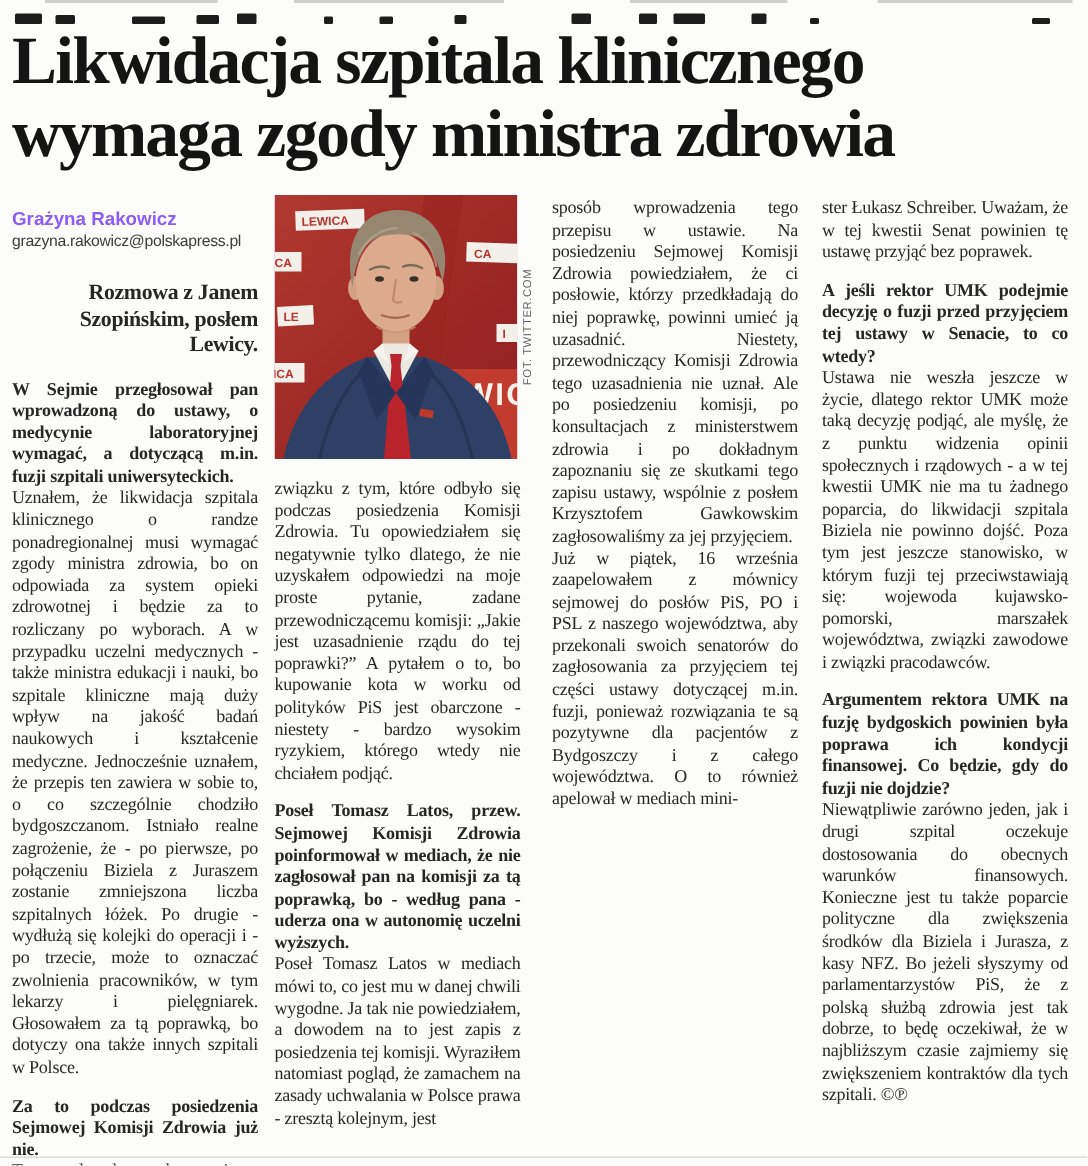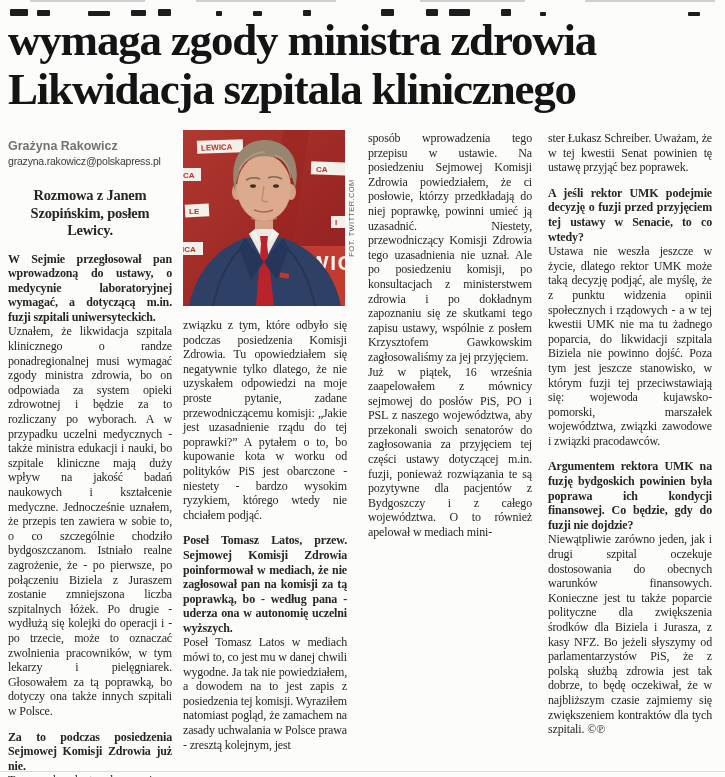--- a/index.html
+++ b/index.html
@@ -48,29 +48,29 @@
   .col p{margin:0;}
   .col p.q{font-weight:700;margin-top:11px;}
   .col p.a{margin-top:0;}
   .col1{left:8px;top:139px;}
   .col2{left:183px;top:318px;}
   .col3{left:368px;top:131px;}
   .col4{left:548px;top:131px;}
 
   .author{
     font-family:"Liberation Sans",sans-serif;font-weight:700;
-    font-size:12.5px;line-height:14px;color:#737373;text-align:left;letter-spacing:0;
+    font-size:12.5px;line-height:14px;color:#8b5cf6;text-align:left;letter-spacing:0;
   }
   .email{
     font-family:"Liberation Sans",sans-serif;font-size:10.5px;line-height:12px;
     color:#3c3c3c;letter-spacing:-0.2px;text-align:left;margin-top:2px;
   }
   .lede{
     font-weight:700;font-size:14.5px;line-height:17.5px;
-    margin-top:20px !important;text-align:center;letter-spacing:-0.2px;
+    margin-top:20px !important;text-align:right;letter-spacing:-0.2px;
   }
   .col1 p.q.first{margin-top:12px;}
 
   .photo-wrap{position:absolute;left:183px;top:130px;width:176px;height:176px;}
   .photo-wrap svg{position:absolute;left:0;top:0;display:block;}
   .photo-credit{
     position:absolute;right:0;top:0;width:14px;height:176px;background:#fcfcfb;
   }
   .photo-credit span{
     position:absolute;top:83px;left:-78px;width:170px;height:10px;
@@ -101,22 +101,22 @@
       <i></i>
       <i></i>
       <i></i>
     <b></b>
       <b></b>
       <b></b>
       <b></b>
   </div>
 
   <h1>
+    <span>Likwidacja szpitala klinicznego</span>
     <span>wymaga zgody ministra zdrowia</span>
-    <span>Likwidacja szpitala klinicznego</span>
   </h1>
 
   <div class="col col1">
     <div class="author">Grażyna Rakowicz</div>
     <div class="email">grazyna.rakowicz@polskapress.pl</div>
     <p class="lede">Rozmowa z Janem Szopińskim, posłem Lewicy.</p>
     <p class="q first">W Sejmie przegłosował pan wprowadzoną do ustawy, o medycynie laboratoryjnej wymagać, a dotyczącą m.in. fuzji szpitali uniwersyteckich.</p>
     <p class="a">Uznałem, że likwidacja szpitala klinicznego o randze ponadregionalnej musi wymagać zgody ministra zdrowia, bo on odpowiada za system opieki zdrowotnej i będzie za to rozliczany po wyborach. A w przypadku uczelni medycznych - także ministra edukacji i nauki, bo szpitale kliniczne mają duży wpływ na jakość badań naukowych i kształcenie medyczne. Jednocześnie uznałem, że przepis ten zawiera w sobie to, o co szczególnie chodziło bydgoszczanom. Istniało realne zagrożenie, że - po pierwsze, po połączeniu Biziela z Juraszem zostanie zmniejszona liczba szpitalnych łóżek. Po drugie - wydłużą się kolejki do operacji i - po trzecie, może to oznaczać zwolnienia pracowników, w tym lekarzy i pielęgniarek. Głosowałem za tą poprawką, bo dotyczy ona także innych szpitali w Polsce.</p>
     <p class="q">Za to podczas posiedzenia Sejmowej Komisji Zdrowia już nie.</p>
     <p class="a">To prawda, ale to głosowanie w Sejmie nie miało żadnego</p>

